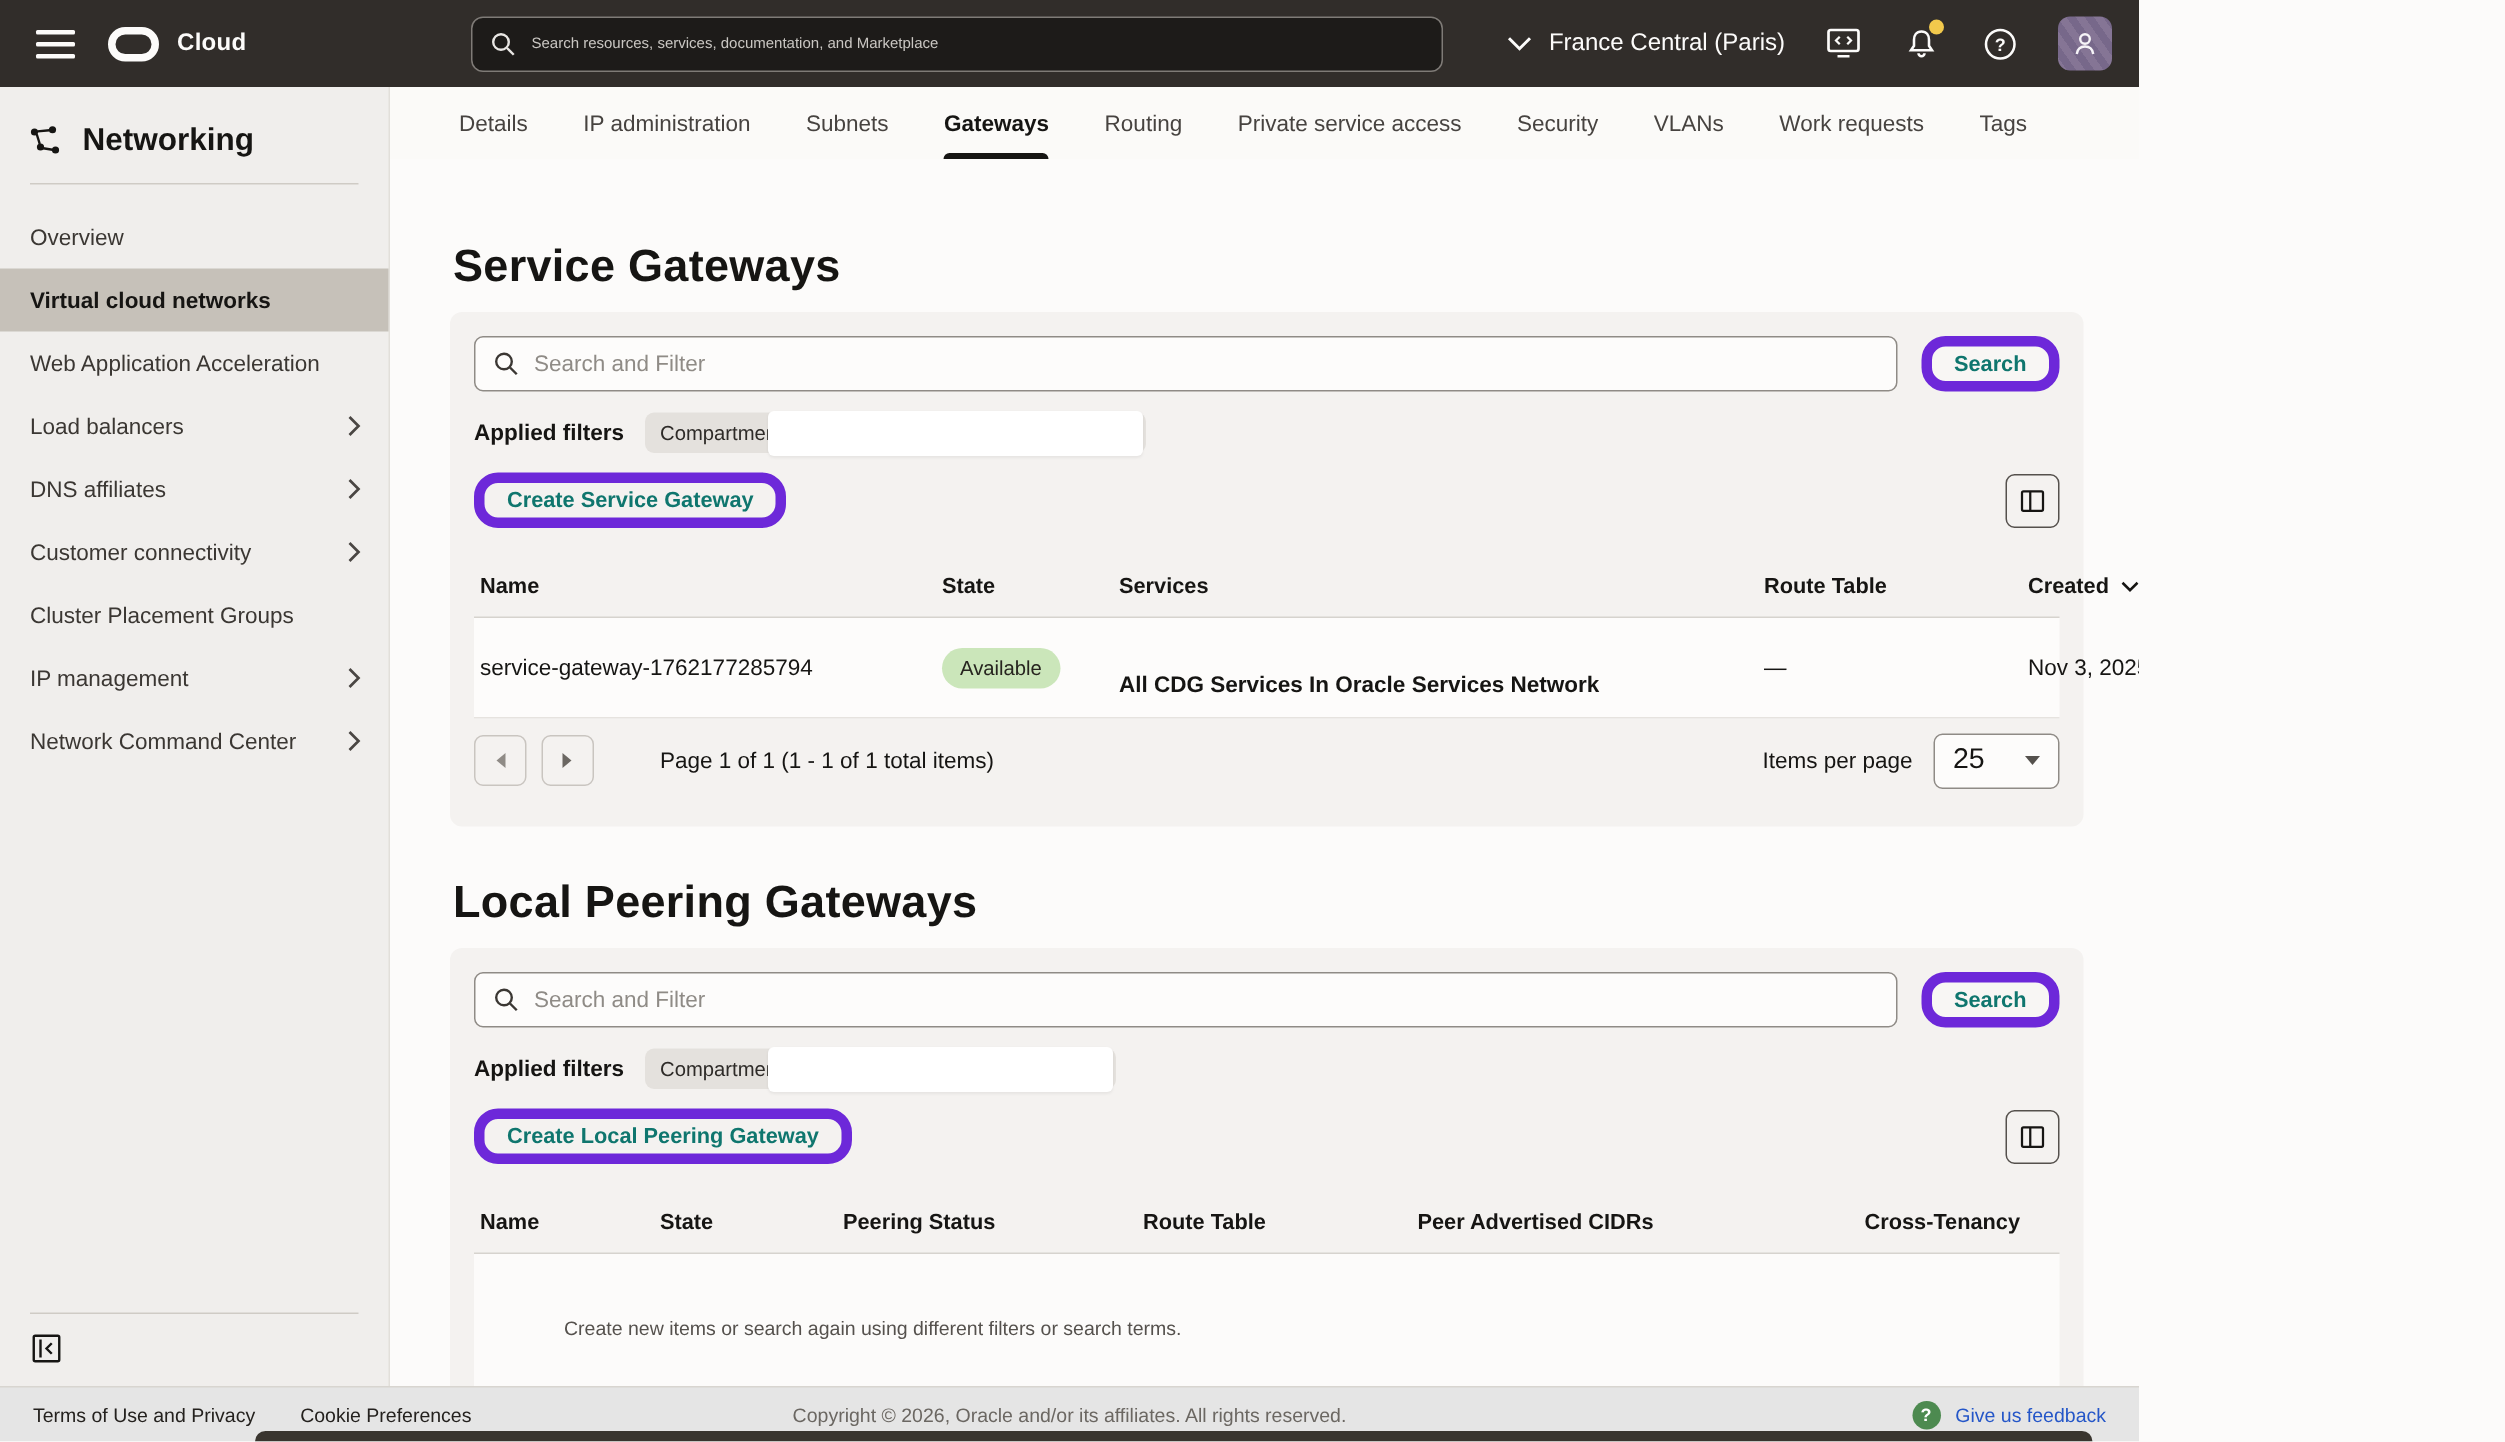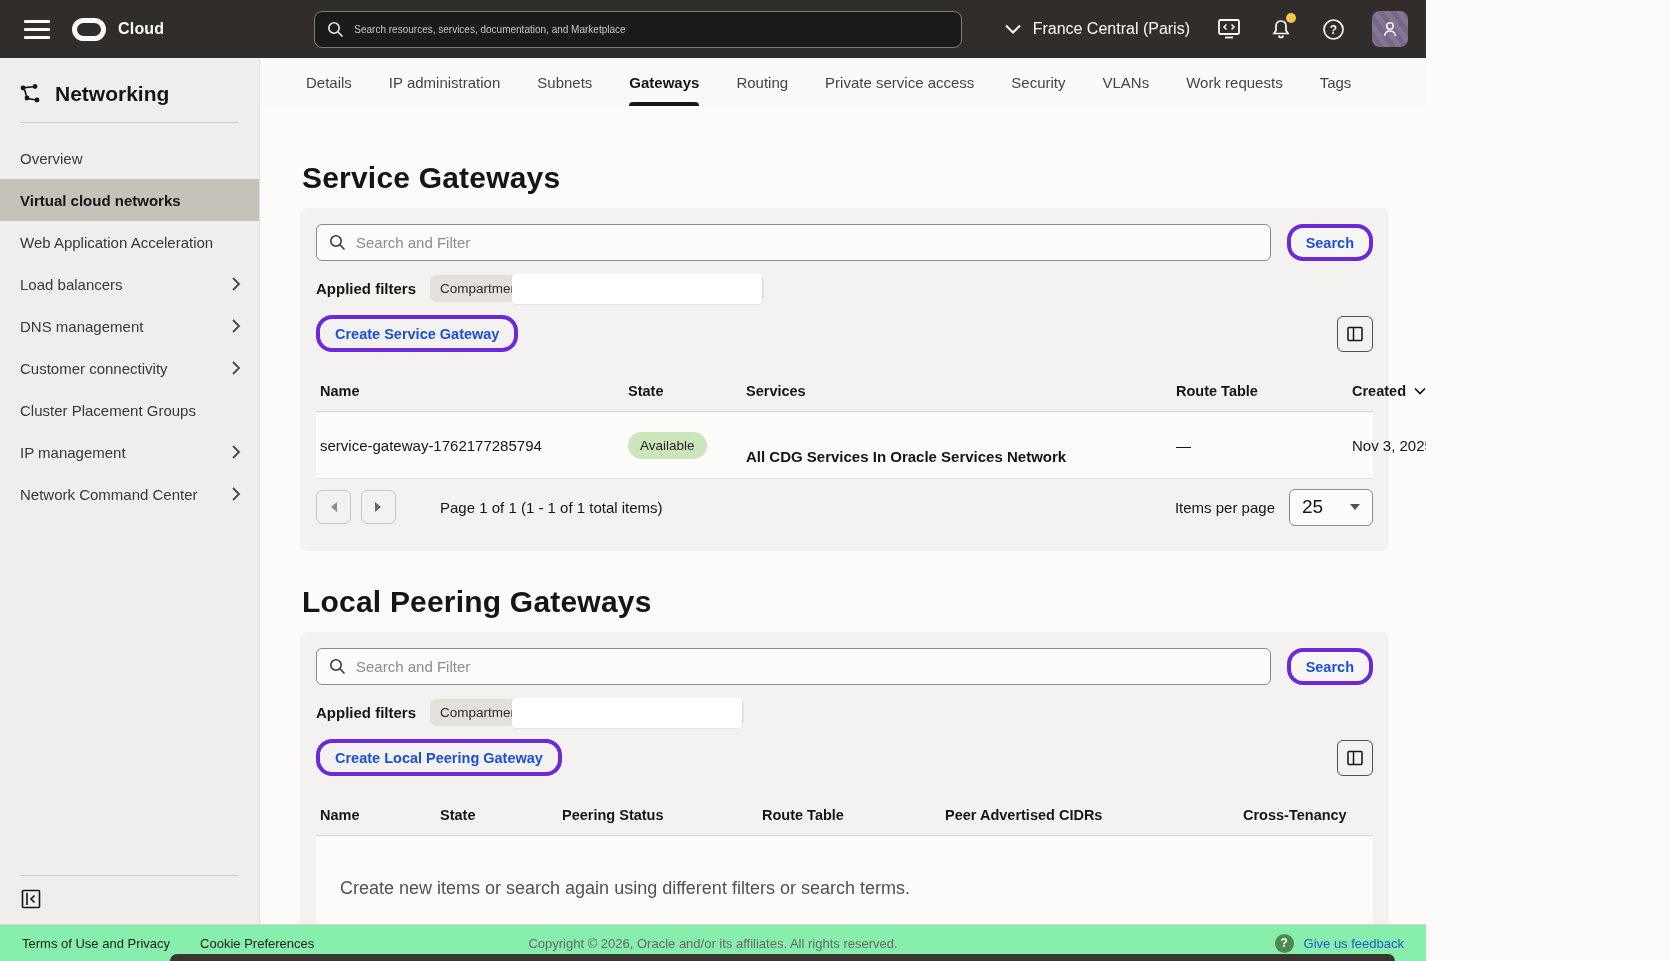--- a/index.html
+++ b/index.html
@@ -50,21 +50,21 @@
   .content { flex:1; overflow:hidden; padding:0 37px 0 40px; }
 
   h1.section-title { font-size:30px; font-weight:700; color:#161513; margin:15px 0 13px 2px; letter-spacing:.2px;}
   h1.lpg-title { margin-top:34px; }
 
   .panel { background:#f4f2f0; border-radius:8px; padding:16px; }
   .searchrow { display:flex; gap:16px; }
   .filterinput { flex:1; height:37px; background:#fdfcfb; border:1px solid #8f8b86; border-radius:6px; display:flex; align-items:center; padding:0 12px; gap:10px; }
   .filterinput input { flex:1; border:none; outline:none; background:transparent; font-size:15px; color:#161513; font-family:"Liberation Sans",sans-serif;}
   .filterinput input::placeholder { color:#8f8b86; }
-  .btn { height:37px; background:transparent; border:4px solid #6d28d9; border-radius:16px; font-weight:700; font-size:14.5px; color:#1d4ed8; padding:0 15px; cursor:pointer; font-family:"Liberation Sans",sans-serif;}
+  .btn { height:37px; background:transparent; border:7px solid #6d28d9; border-radius:16px; font-weight:700; font-size:14.5px; color:#0f766e; padding:0 15px; cursor:pointer; font-family:"Liberation Sans",sans-serif;}
   .btn.search-btn { flex:0 0 74px; background:#f8f6f4;}
 
   .appliedrow { display:flex; align-items:center; gap:14px; margin-top:14px; }
   .applied-label { font-weight:700; font-size:15px; }
   .chip { position:relative; background:#e4e1dd; border-radius:6px; height:27px; display:flex; align-items:center; padding:0 10px; font-size:13.5px; color:#2e2b28; cursor:pointer; }
   .chip .chip-value { position:absolute; left:82px; top:-1px; width:250px; height:30px; background:#ffffff; border-radius:4px; box-shadow:0 1px 2px rgba(0,0,0,.06); }
   .chip.sg-chip { width:334px; } .chip.lpg-chip { width:314px; }
   .chip.lpg-chip .chip-value { width:230px; }
 
   .actionrow { display:flex; align-items:center; justify-content:space-between; margin-top:13px; }
@@ -84,24 +84,24 @@
   .pager { display:flex; align-items:center; height:56px; gap:10px; }
   .pagebtn { width:35px; height:34px; border:1px solid #c9c5c0; border-radius:6px; background:transparent; display:flex; align-items:center; justify-content:center; cursor:pointer; }
   .pager-text { font-size:15px; margin-left:34px; color:#161513;}
   .pager-right { margin-left:auto; display:flex; align-items:center; gap:14px; }
   .ipp-label { font-size:15px; }
   .ipp-select { width:84px; height:37px; border:1px solid #8f8b86; border-radius:6px; background:#fdfcfb; display:flex; align-items:center; justify-content:space-between; padding:0 12px; font-size:19px; cursor:pointer; }
   .caret-down { width:0; height:0; border-left:5px solid transparent; border-right:5px solid transparent; border-top:6px solid #55514d; }
 
   .empty { background:#fcfbfa; padding:26px 24px 30px 24px; min-height:120px;}
   .empty h3 { font-family:"Liberation Serif", serif; font-weight:400; font-size:27px; color:#161513; }
-  .empty p { margin-top:16px; font-size:18px; color:#55514d; }
+  .empty p { margin-top:16px; font-size:13px; color:#55514d;margin-left:36px; }
 
   
-  .footer { flex:0 0 37px; background:#86efac; border-top:1px solid #d8d5d0; display:flex; align-items:center; padding:0 22px; font-size:13px; position:relative; }
+  .footer { flex:0 0 37px; background:#e5e5e5; border-top:1px solid #d8d5d0; display:flex; align-items:center; padding:0 22px; font-size:13px; position:relative; }
   .f-left { display:flex; gap:30px; }
   .f-link { color:#24211e; cursor:pointer; }
   .f-copy { position:absolute; left:50%; transform:translateX(-50%); color:#6b6762; }
   .f-right { margin-left:auto; display:flex; align-items:center; gap:10px; }
   .f-help { width:19px; height:19px; border-radius:50%; background:#4d8a50; color:#fff; font-size:12px; font-weight:700; display:flex; align-items:center; justify-content:center; }
   .f-feedback { color:#2456c8; cursor:pointer; }
 
   .dock-pill { position:absolute; bottom:0; left:170px; width:1225px; height:7px; background:#39352f; border-radius:8px 8px 0 0; }
 </style>
 </head>
@@ -189,21 +189,21 @@
         <div class="side-item">
           <span>Web Application Acceleration</span>
         </div>
         <div class="side-item">
           <span>Load balancers</span>
           <svg width="10" height="16" viewBox="0 0 10 16">
               <polyline points="2,2 8,8 2,14" fill="none" stroke="#4a4643" stroke-width="1.8"></polyline>
             </svg>
         </div>
         <div class="side-item">
-          <span>DNS management</span>
+          <span>DNS affiliates</span>
           <svg width="10" height="16" viewBox="0 0 10 16">
               <polyline points="2,2 8,8 2,14" fill="none" stroke="#4a4643" stroke-width="1.8"></polyline>
             </svg>
         </div>
         <div class="side-item">
           <span>Customer connectivity</span>
           <svg width="10" height="16" viewBox="0 0 10 16">
               <polyline points="2,2 8,8 2,14" fill="none" stroke="#4a4643" stroke-width="1.8"></polyline>
             </svg>
         </div>

